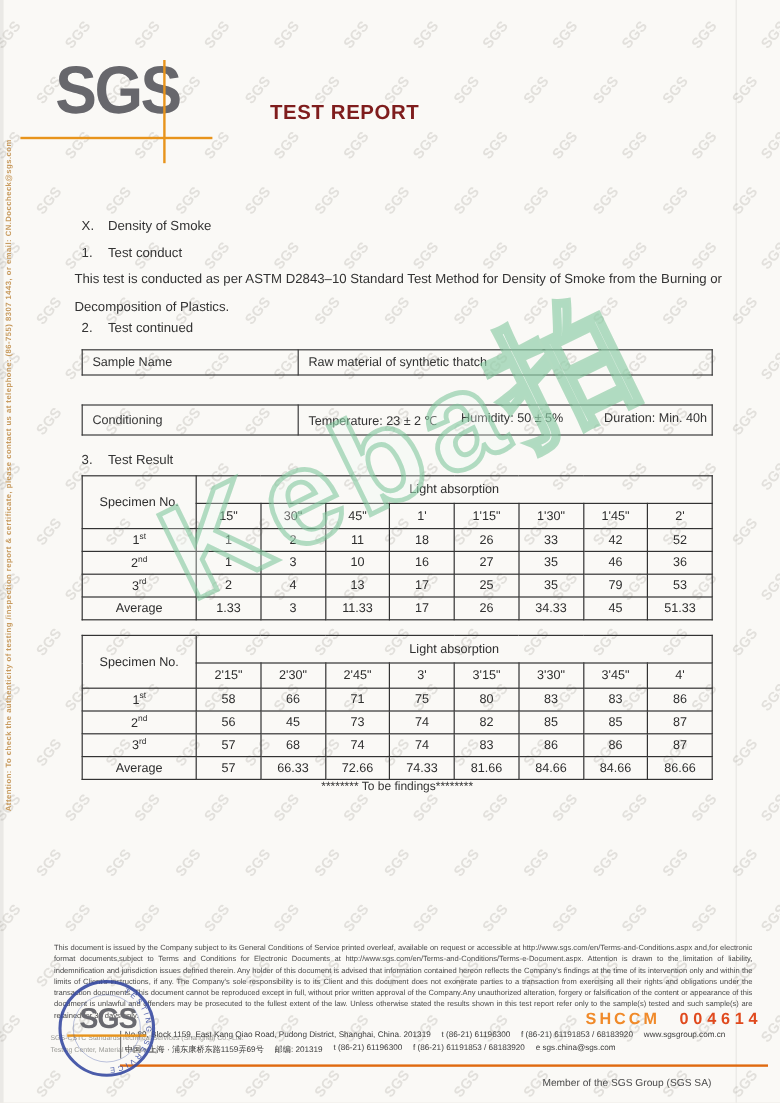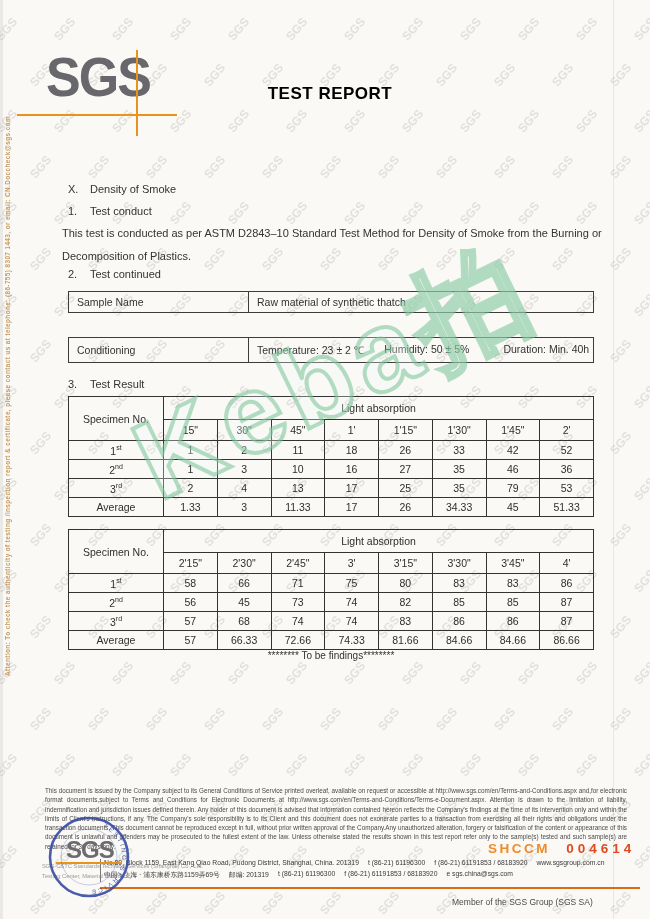--- a/index.html
+++ b/index.html
@@ -34,22 +34,22 @@
     transform:rotate(-90deg) translateX(-100%); transform-origin:top left;
     font-size:6.4px; letter-spacing:0.4px; color:#c79a5e; font-weight:bold;
   }
   
   .logo-sgs{
     left:46px; top:48px; font-size:52px; font-weight:800; color:#67676c;
     letter-spacing:-2px; transform:scaleY(1.08); transform-origin:top left; line-height:1;
   }
   .logo-hline{left:17px; top:114px; width:160px; height:2px; background:#e8941c;}
   .logo-vline{left:136px; top:50px; width:1.5px; height:86px; background:#e8941c;}
-  .report-title{left:225px; top:84px; width:210px; text-align:center;
-    font-size:17px; font-weight:bold; color:#000000; letter-spacing:0.5px;}
+  .report-title{left:225px; top:84px; width:210px; 
+    font-size:17px; font-weight:bold; color:#7f1d1d; letter-spacing:0.5px;}
   .info-block{left:458px; top:103px; width:180px; font-size:11px; font-weight:bold; color:#2b2b30;}
   .info-row{display:flex; margin-bottom:7px;}
   .info-row .lbl{width:44px;}
   .info-row .val{white-space:nowrap;}
   
   .heading{left:68px; font-size:11px; color:#333; display:flex;}
   .heading .num{width:22px;}
   .para{left:62px; top:222px; width:548px; font-size:11px; line-height:23px; color:#333;}
   
   table{border-collapse:collapse;}

